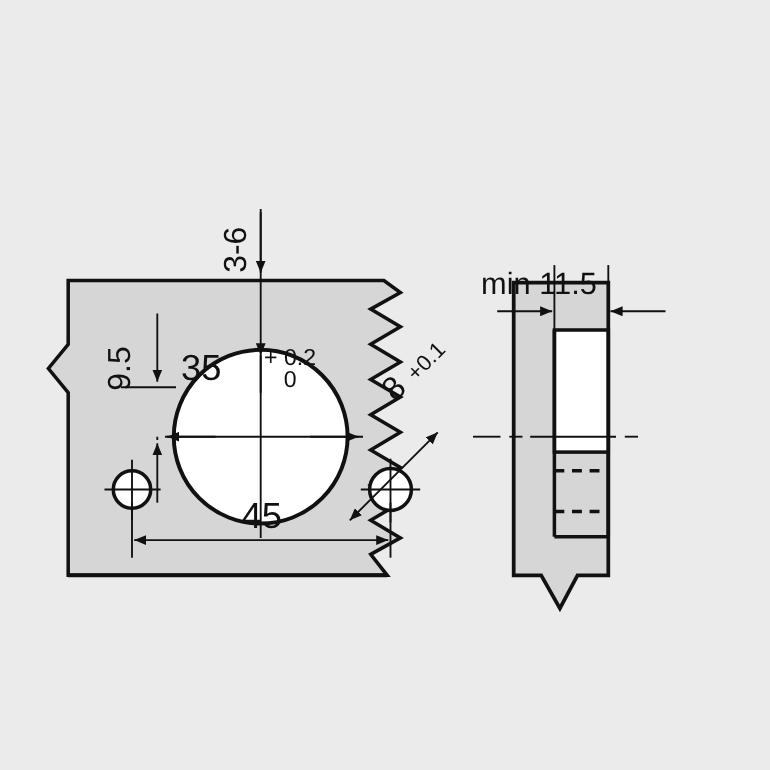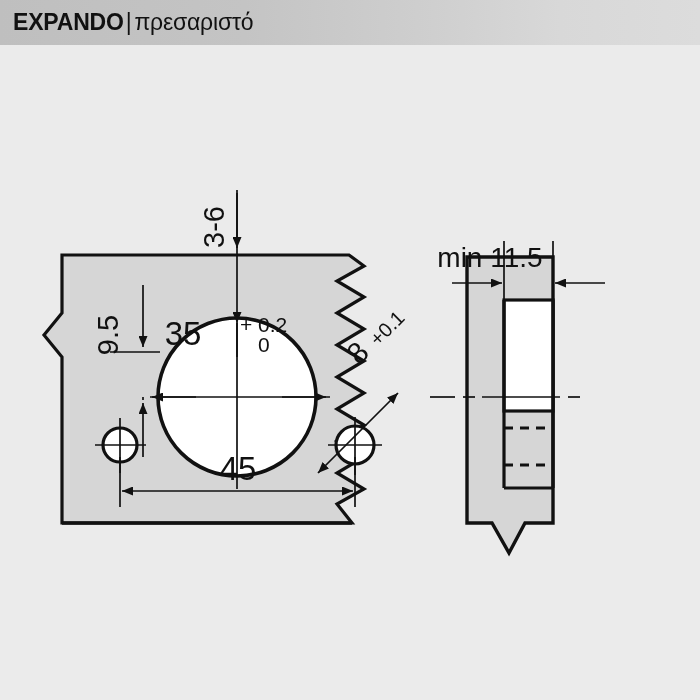--- a/index.html
+++ b/index.html
@@ -60,25 +60,20 @@
   .dim-text {
     font-family: "Liberation Sans", sans-serif;
     fill: #111111;
   }
 </style>
 </head>
 <body>
 
 <div id="page">
 
-  <div id="header-bar">
-    <div id="header-title">
-      <span class="brand">EXPANDO</span><span class="sep">|</span><span class="subtitle">πρεσαριστό</span>
-    </div>
-  </div>
 
   <div id="drawing-wrap">
     <svg class="drawing" viewBox="0 0 700 655" xmlns="http://www.w3.org/2000/svg">
 
       <defs>
         <marker id="arrIn" markerWidth="12" markerHeight="9" refX="11" refY="4.5" orient="auto" markerUnits="userSpaceOnUse">
           <path d="M0,0 L11,4.5 L0,9 z" fill="#111"></path>
         </marker>
         <marker id="arrOut" markerWidth="12" markerHeight="9" refX="1" refY="4.5" orient="auto" markerUnits="userSpaceOnUse">
           <path d="M12,0 L1,4.5 L12,9 z" fill="#111"></path>

